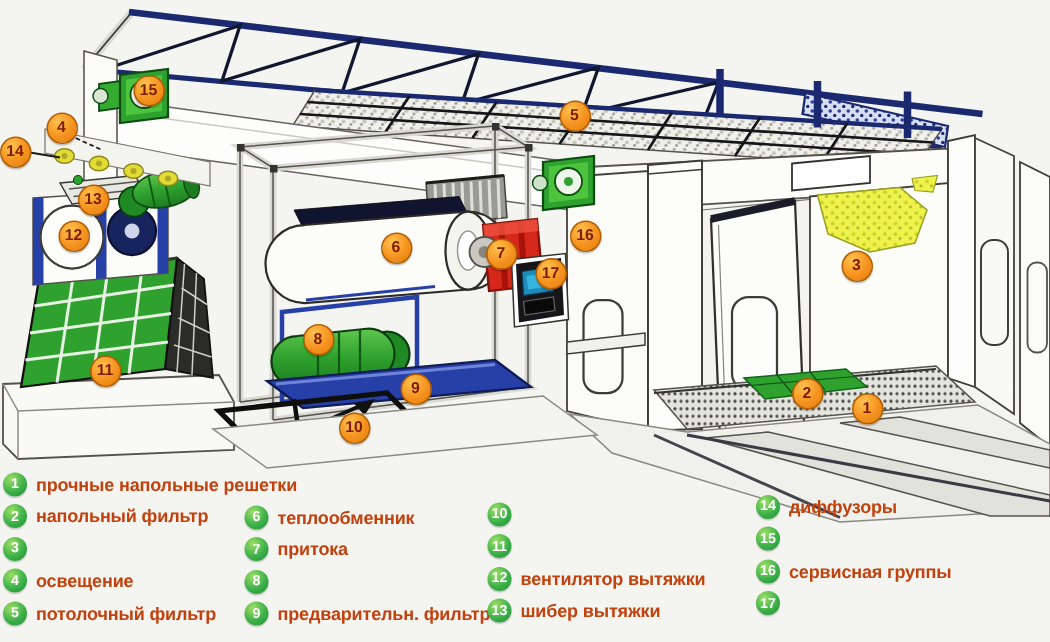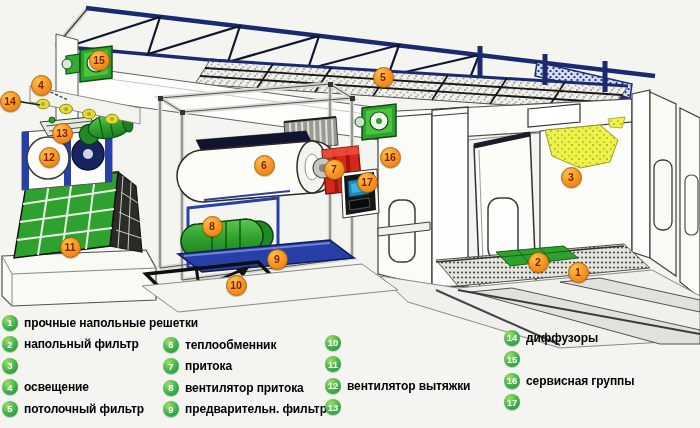--- a/index.html
+++ b/index.html
@@ -17,21 +17,21 @@
   .legend-col{position:absolute;display:flex;flex-direction:column;z-index:6;}
   .c1{left:2px;top:312px;}
   .c2{left:163px;top:334px;}
   .c3{left:325px;top:332px;}
   .c4{left:504px;top:327px;}
   .lrow{height:21.5px;display:flex;align-items:center;white-space:nowrap;}
   .lbadge{width:16px;height:16px;border-radius:50%;flex:0 0 16px;
     background:radial-gradient(circle at 35% 28%, #9ede66 0%, #3cb14a 55%, #1f8d33 100%);
     color:#fff;font-size:9.5px;font-weight:bold;display:flex;align-items:center;
     justify-content:center;line-height:1;margin-right:6px;box-shadow:0 1px 1px rgba(0,0,0,.2);}
-  .llabel{font-size:12px;font-weight:bold;color:#000000;letter-spacing:-0.1px;}
+  .llabel{font-size:12px;font-weight:bold;color:#c2410c;letter-spacing:-0.1px;}
 </style>
 </head>
 <body>
 
 <div class="screen">
 
 <svg width="700" height="428" viewBox="0 0 700 428">
   <defs>
     <pattern id="patFilter" width="7" height="7" patternUnits="userSpaceOnUse">
       <rect width="7" height="7" fill="#f1f1ec"></rect>
@@ -360,40 +360,40 @@
       <div class="lrow">
         <span class="lbadge">6</span>
         <span class="llabel">теплообменник</span>
       </div>
       <div class="lrow">
         <span class="lbadge">7</span>
         <span class="llabel">притока</span>
       </div>
       <div class="lrow">
         <span class="lbadge">8</span>
-        <span class="llabel">вентилятор притока</span>
       </div>
       <div class="lrow">
         <span class="lbadge">9</span>
         <span class="llabel">предварительн. фильтры</span>
       </div>
     </div>
 <div class="legend-col c3">
       <div class="lrow">
         <span class="lbadge">10</span>
       </div>
       <div class="lrow">
         <span class="lbadge">11</span>
       </div>
       <div class="lrow">
         <span class="lbadge">12</span>
         <span class="llabel">вентилятор вытяжки</span>
       </div>
       <div class="lrow">
         <span class="lbadge">13</span>
+        <span class="llabel">шибер вытяжки</span>
       </div>
     </div>
 <div class="legend-col c4">
       <div class="lrow">
         <span class="lbadge">14</span>
         <span class="llabel">диффузоры</span>
       </div>
       <div class="lrow">
         <span class="lbadge">15</span>
       </div>

